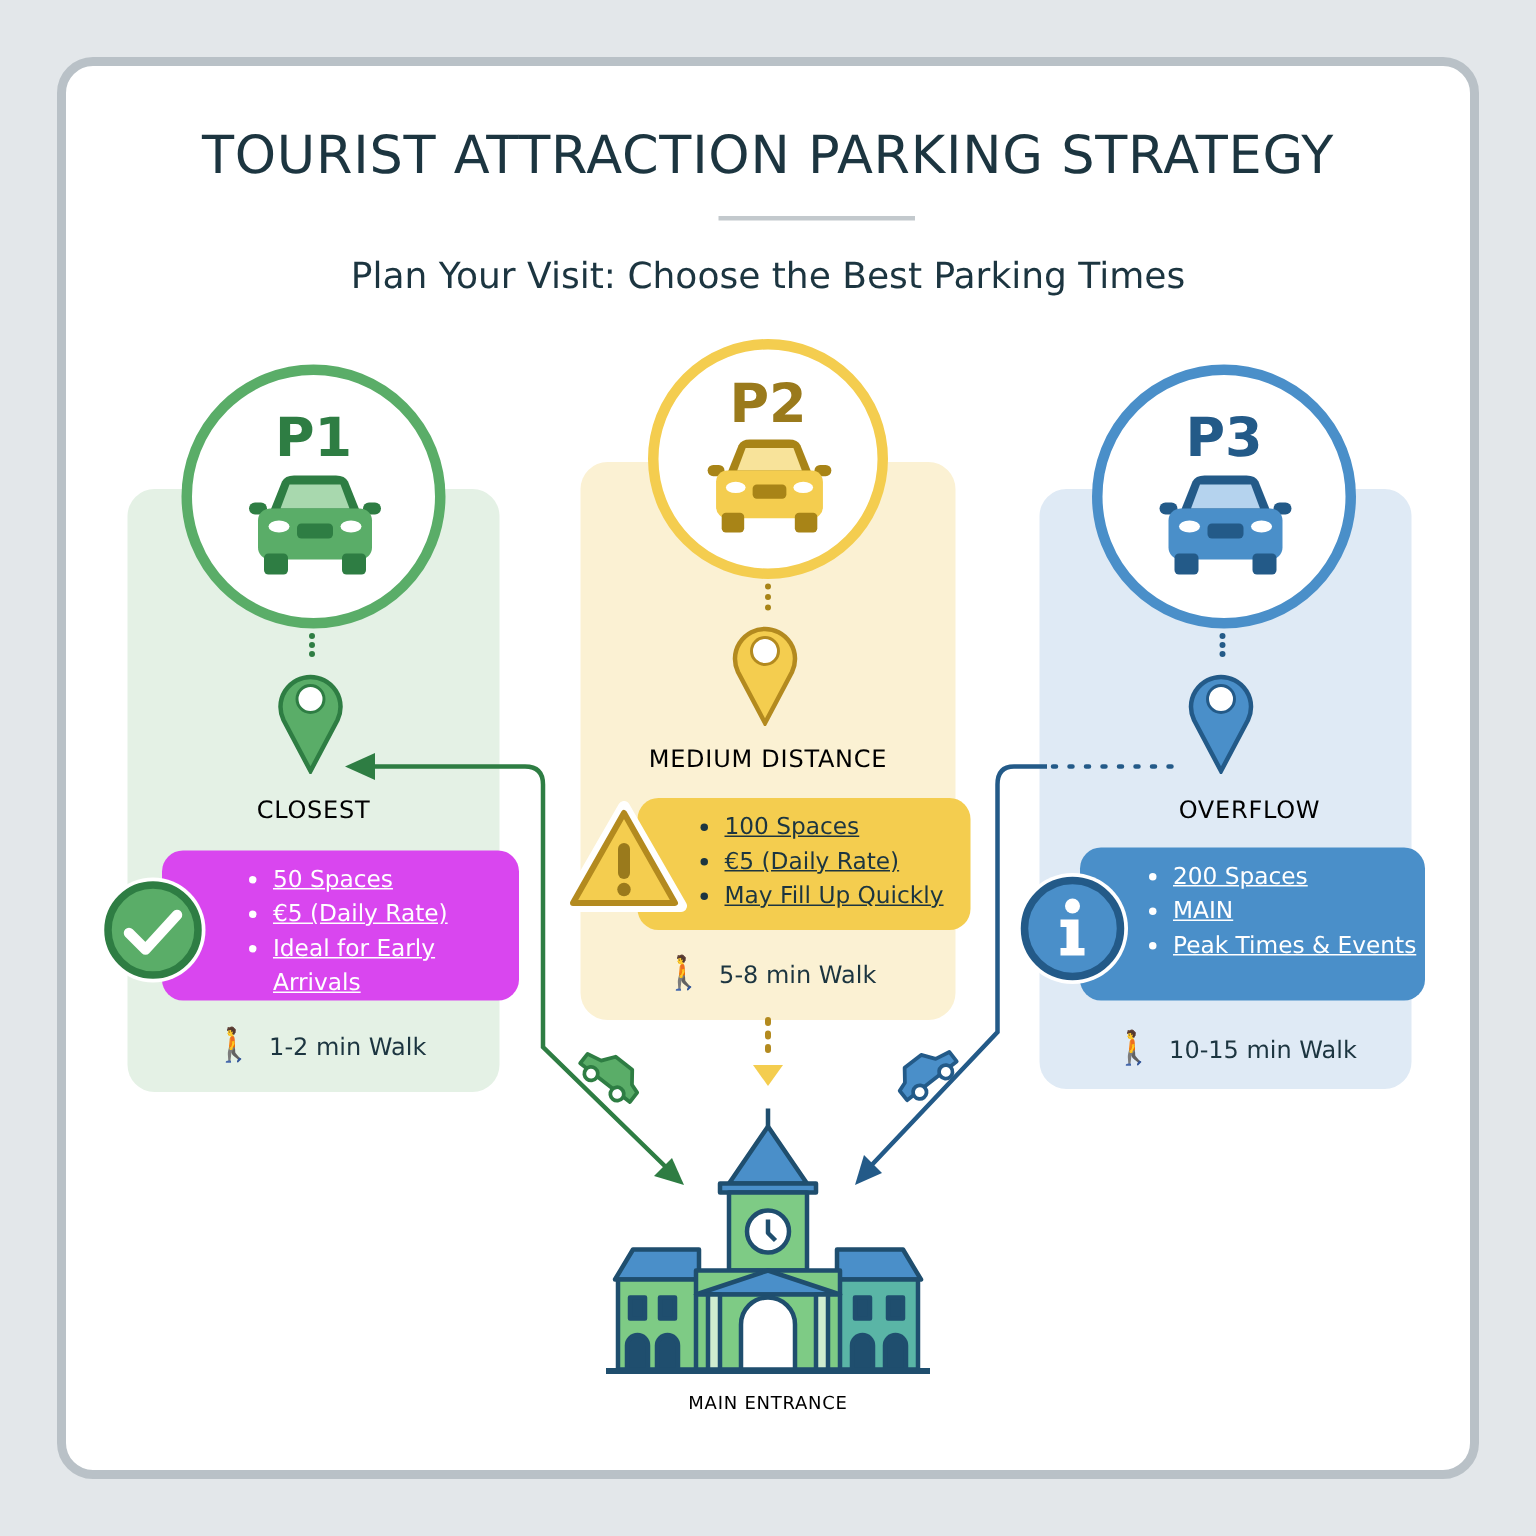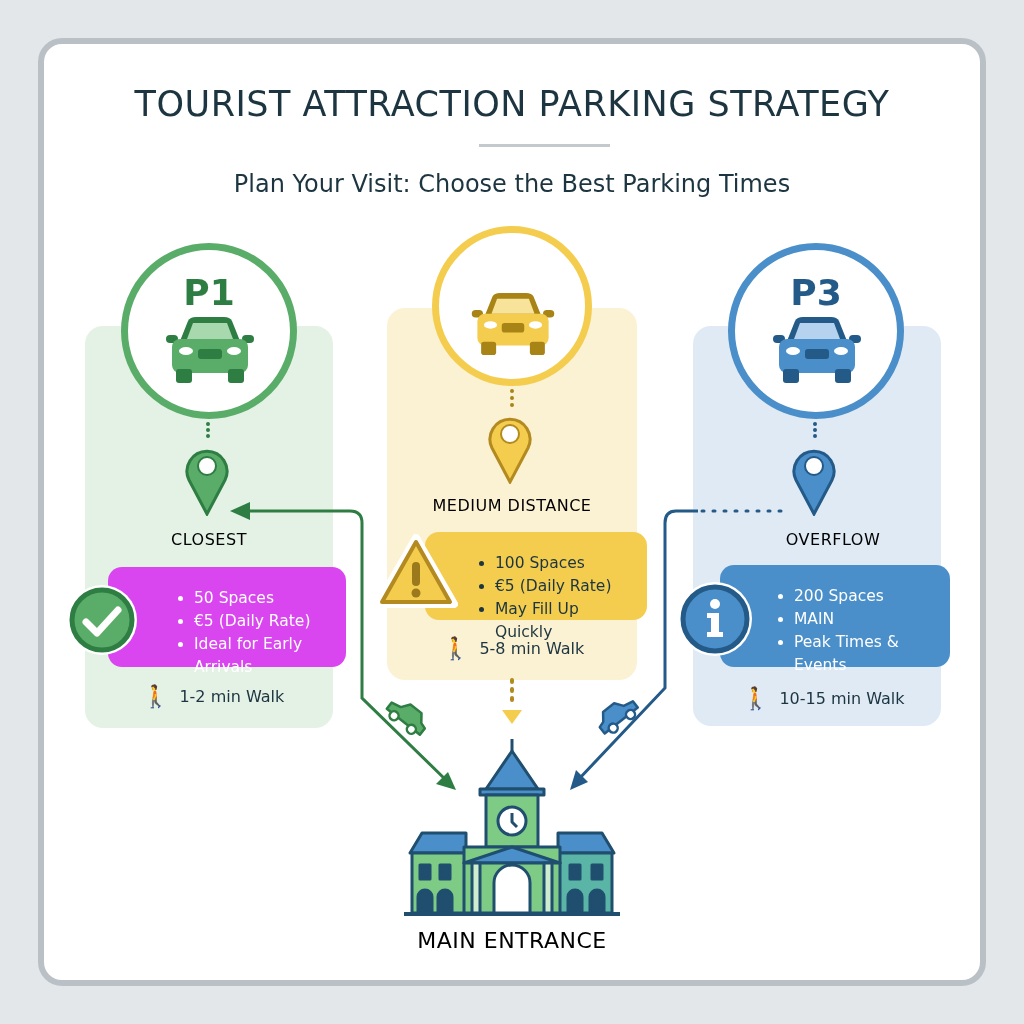--- a/index.html
+++ b/index.html
@@ -9,21 +9,21 @@
           border:6px solid #b9c1c7; border-radius:24px; }
   .abs { position:absolute; }
   .title { left:0; width:1024px; top:84px; text-align:center; font-size:35px; letter-spacing:0.5px; color:#1c3540; }
   .rule { left:479px; top:144px; width:131px; height:3px; background:#c3c9cd; }
   .subtitle { left:0; width:1024px; top:170px; text-align:center; font-size:24px; color:#1c3540; }
   .panel { border-radius:18px; }
   .ring { border-radius:50%; background:#fff; box-sizing:border-box; }
   .ring-label { position:absolute; left:0; width:100%; text-align:center; font-weight:bold; font-size:36px; }
   .zone-label { text-align:center; font-size:16px; letter-spacing:0.5px; color:#000000; }
   .info { border-radius:14px; box-sizing:border-box; padding:8px 0 0 58px; }
-  .info ul { margin:12px; padding:0 0 0 16px; }
+  .info ul { margin:0; padding:0 0 0 16px;text-decoration:underline; }
   .info li { font-size:15.5px; line-height:23px; }
   .walk { font-size:16px; color:#1c3540; display:flex; align-items:center; gap:10px; }
   svg { display:block; }
 </style>
 </head>
 <body>
 
 <div class="card"></div>
 
 <div class="abs title">TOURIST ATTRACTION PARKING STRATEGY</div>
@@ -64,20 +64,21 @@
     <circle cx="38" cy="38" r="30" fill="#5aad68" stroke="#2e7d43" stroke-width="5"></circle>
   <path d="M22 40 L33 51 L54 28" fill="none" stroke="#fff" stroke-width="7" stroke-linecap="round" stroke-linejoin="round"></path>
 </svg>
 <div class="abs walk" style="left:142px;top:684px;">
   <span style="color:#2e7d43;font-size:22px;">🚶</span>
   <span>1-2 min Walk</span>
 </div>
 
 <div class="abs panel" style="left:387px;top:308px;width:250px;height:372px;background:#fbf1d3;"></div>
 <div class="abs ring" style="left:432px;top:226px;width:160px;height:160px;border:7px solid #f4cd4f;">
+  <div class="ring-label" style="top:16px;color:#9a7a1c;">P2</div>
   <svg class="abs" style="left:29px;top:58px" width="90" height="66" viewBox="0 0 96 70">
     <rect x="4" y="20" width="12" height="8" rx="4" fill="#a88417"></rect>
       <rect x="80" y="20" width="12" height="8" rx="4" fill="#a88417"></rect>
     <path d="M18 26 L26 6 Q28 2 34 2 L62 2 Q68 2 70 6 L78 26 Z" fill="#a88417"></path>
     <path d="M25 24 L31 8 L65 8 L71 24 Z" fill="#f8e39a"></path>
     <rect x="10" y="24" width="76" height="34" rx="8" fill="#f4cd4f"></rect>
     <rect x="14" y="54" width="16" height="14" rx="3" fill="#a88417"></rect>
       <rect x="66" y="54" width="16" height="14" rx="3" fill="#a88417"></rect>
     <ellipse cx="24" cy="36" rx="7" ry="4" fill="#fff"></ellipse>
       <ellipse cx="72" cy="36" rx="7" ry="4" fill="#fff"></ellipse>
@@ -201,13 +202,13 @@
       <rect x="40" y="130" width="10" height="14" fill="#1f4e6e"></rect>
     <rect x="170" y="130" width="10" height="14" fill="#1f4e6e"></rect>
       <rect x="192" y="130" width="10" height="14" fill="#1f4e6e"></rect>
     <path d="M18 178 L18 162 A7 7 0 0 1 32 162 L32 178 Z" fill="#1f4e6e"></path>
     <path d="M38 178 L38 162 A7 7 0 0 1 52 162 L52 178 Z" fill="#1f4e6e"></path>
     <path d="M168 178 L168 162 A7 7 0 0 1 182 162 L182 178 Z" fill="#1f4e6e"></path>
     <path d="M190 178 L190 162 A7 7 0 0 1 204 162 L204 178 Z" fill="#1f4e6e"></path>
     <line x1="4" y1="179" x2="220" y2="179" stroke-width="4"></line>
   </g>
 </svg>
-<div class="abs zone-label" style="left:362px;width:300px;top:928px;font-size:22px;">MAIN ENTRANCE</div>
+<div class="abs zone-label" style="left:362px;width:300px;top:928px;font-size:12px;">MAIN ENTRANCE</div>
 
 </body></html>

